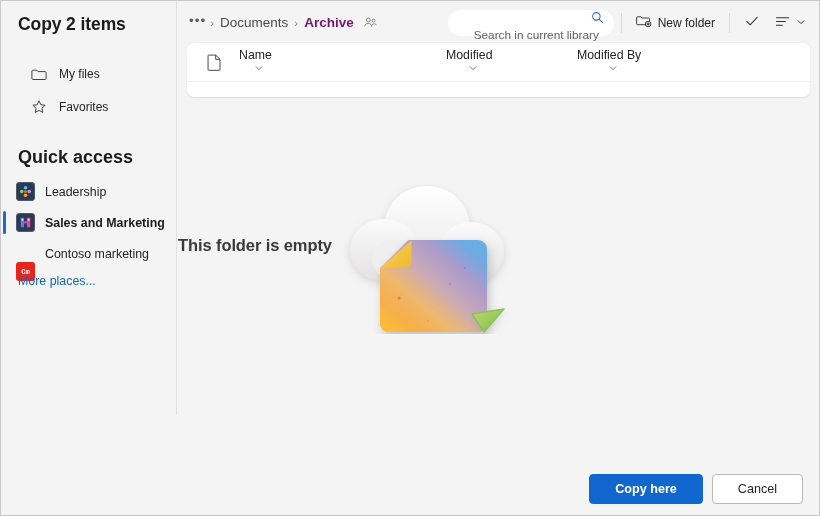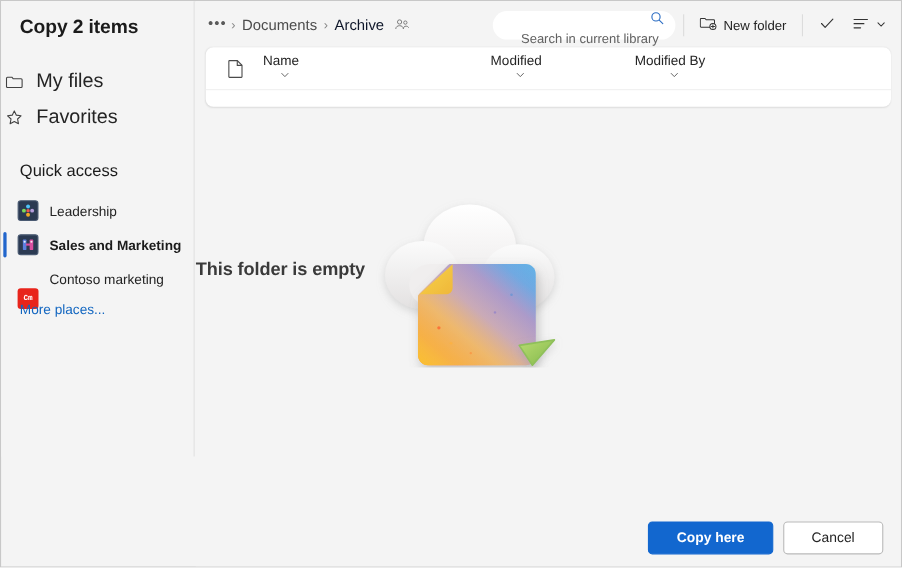--- a/index.html
+++ b/index.html
@@ -46,42 +46,42 @@
     position: absolute;
     left: 0;
     top: 57px;
     width: 176px;
   }
   .nav-item {
     position: relative;
     display: flex;
     align-items: center;
     height: 31px;
-    padding-left: 2px;
-    font-size: 18px;
+    padding-left: 28px;
+    font-size: 12px;
     color: #242424;
     cursor: pointer;
   }
   .nav-item .nav-icn {
     width: 19px;
     height: 19px;
     margin-right: 11px;
     display: flex;
     align-items: center;
     justify-content: center;
     flex: none;
   }
   .nav-label { white-space: nowrap; }
 
   .section-title {
     position: absolute;
     left: 17px;
     top: 146px;
-    font-size: 15px;
-    font-weight: normal;
+    font-size: 18px;
+    font-weight: bold;
     color: #1b1b1b;
   }
   .qa-list {
     position: absolute;
     left: 0;
     top: 175px;
     width: 176px;
   }
   .qa-item {
     position: relative;
@@ -161,22 +161,22 @@
     font-size: 13.5px;
     color: #4c4c4c;
   }
   .crumb {
     padding: 2px 5px;
     border-radius: 3px;
     cursor: pointer;
     white-space: nowrap;
   }
   .crumb.current {
-    font-weight: normal;
-    color: #0f172a;
+    font-weight: bold;
+    color: #701a75;
   }
   .crumb-sep {
     color: #888;
     font-size: 11.5px;
     padding: 0 1px;
     user-select: none;
   }
   .crumb-ellipsis {
     color: #5a5a5a;
     letter-spacing: 1px;

